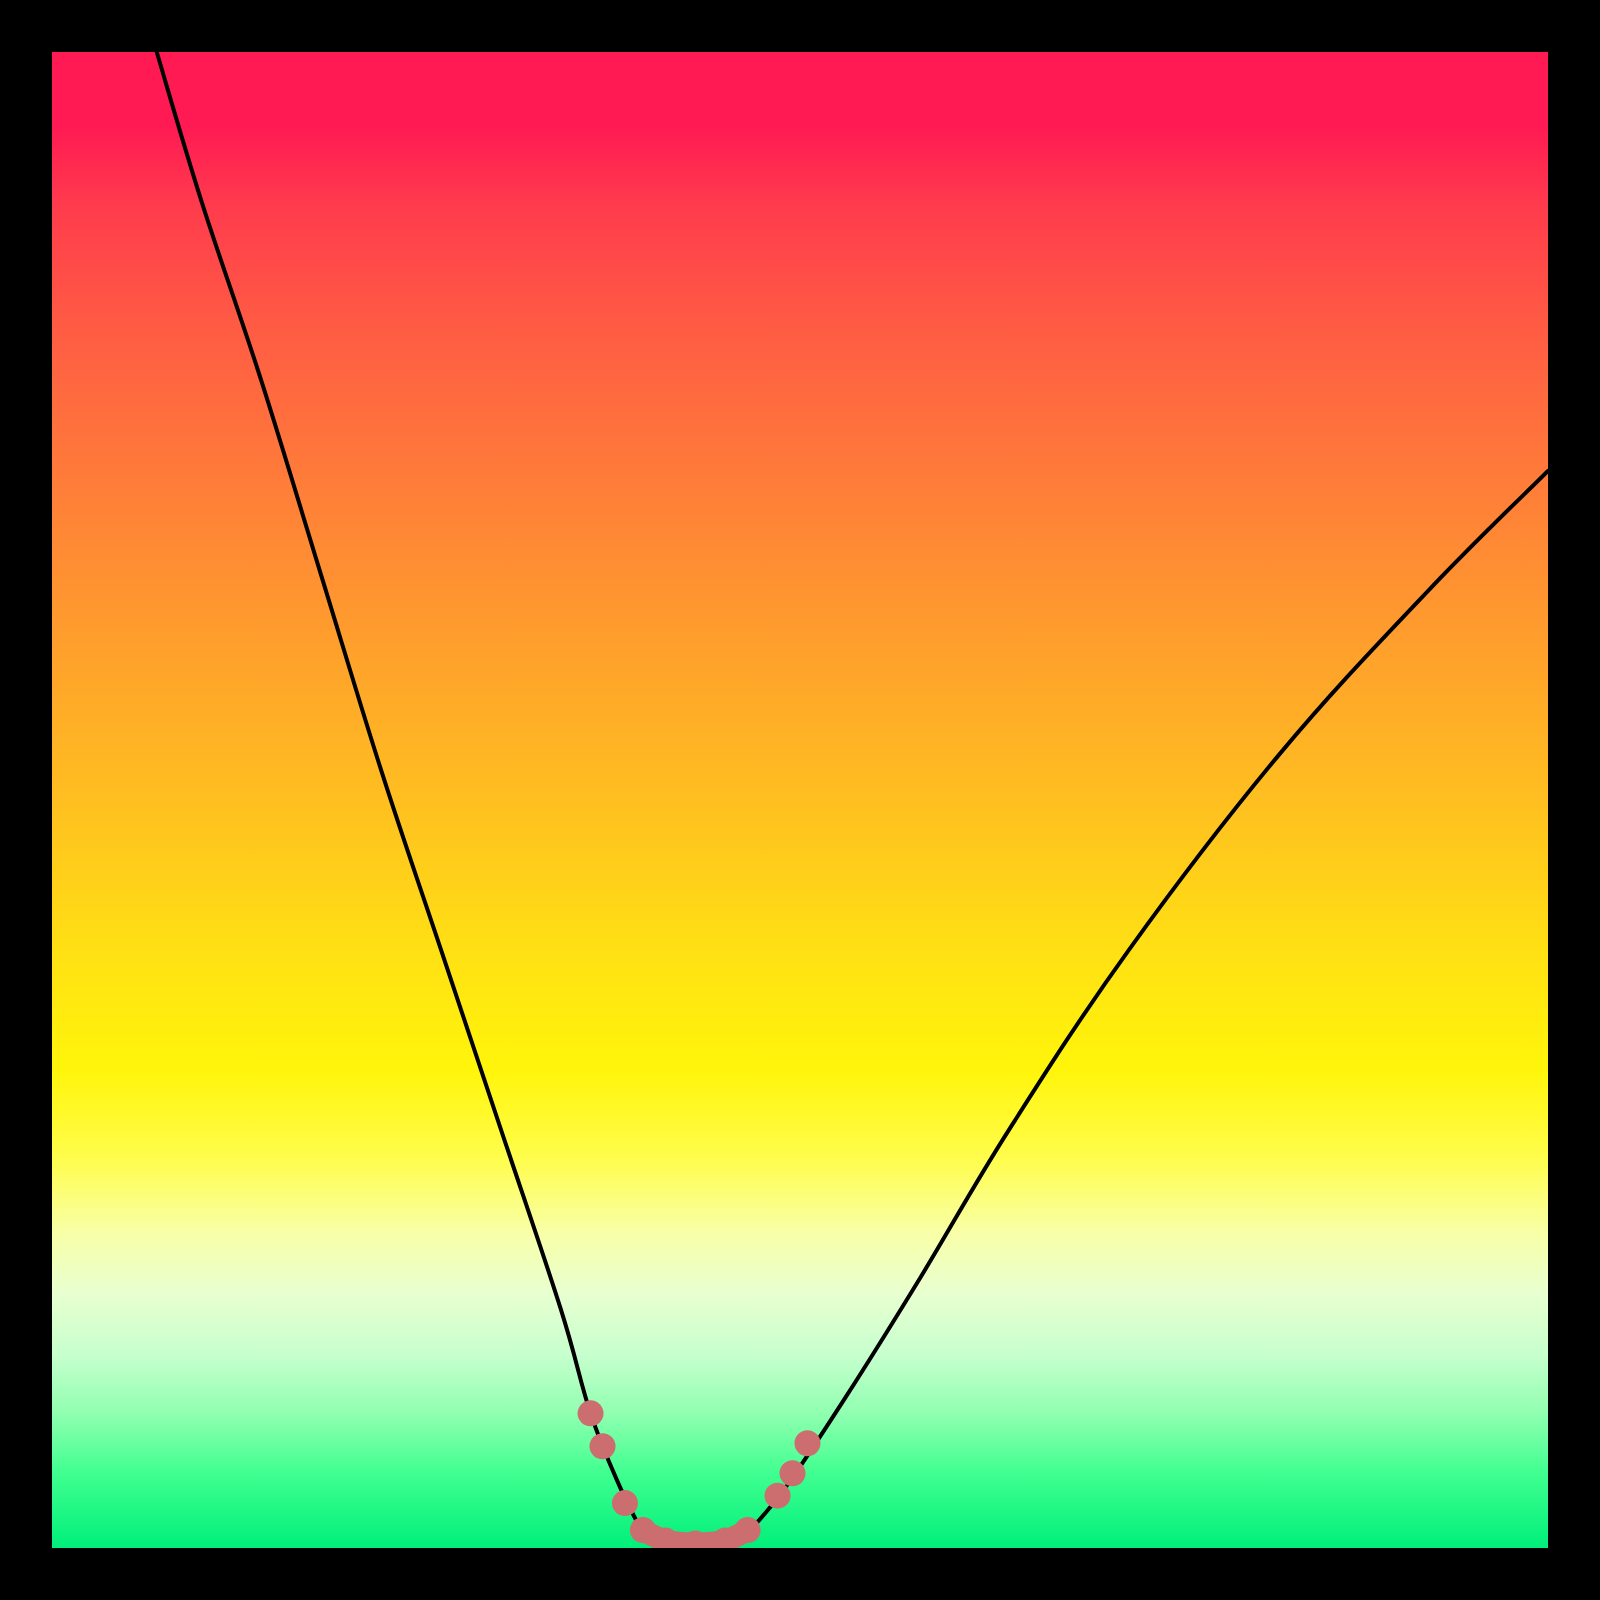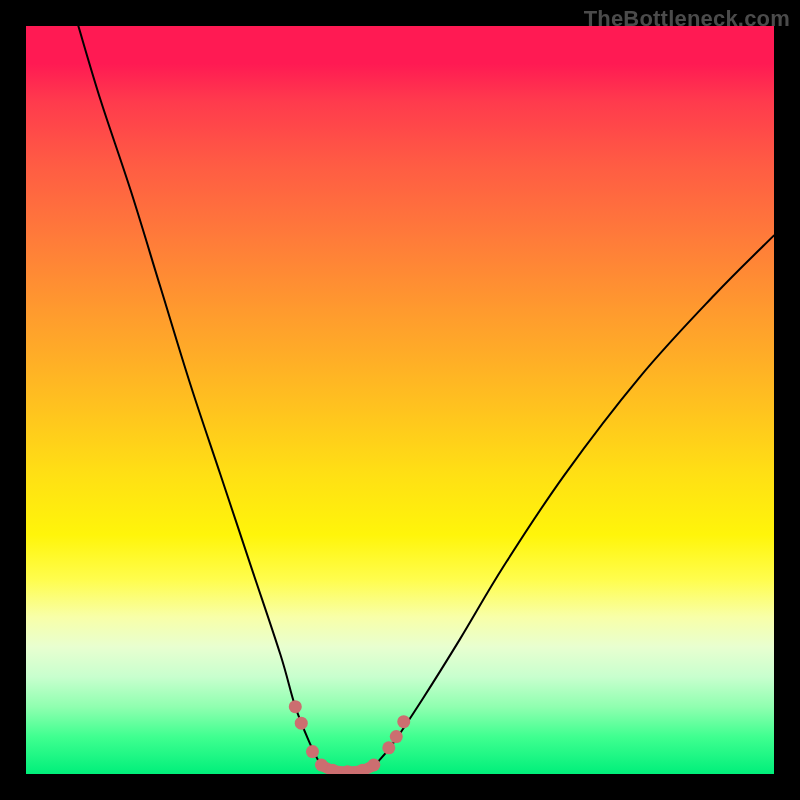--- a/index.html
+++ b/index.html
@@ -73,21 +73,20 @@
     stroke: #cc6e70;
     stroke-width: 11;
     stroke-linecap: round;
     fill: none;
   }
 </style>
 </head>
 <body>
 
 <div class="frame">
-  <div class="watermark">TheBottleneck.com</div>
 
   <div class="plot-area">
     <svg class="chart-svg" viewBox="0 0 748 748" preserveAspectRatio="none">
       <path id="left-branch" class="curve" d="M 52.36 0.00 C 56.40 13.46, 65.38 45.18, 74.80 74.80 C 84.22 104.42, 93.95 130.90, 104.72 164.56 C 115.49 198.22, 123.87 226.79, 134.64 261.80 C 145.41 296.81, 153.79 325.38, 164.56 359.04 C 175.33 392.70, 183.71 416.49, 194.48 448.80 C 205.25 481.11, 213.63 506.25, 224.40 538.56 C 235.17 570.87, 246.24 602.74, 254.32 628.32 C 262.40 653.90, 263.89 664.52, 269.28 680.68 C 274.67 696.84, 279.53 707.31, 284.24 718.08 C 288.95 728.85, 293.44 736.48, 295.46 740.52"></path>
       <path id="valley" class="curve" d="M 295.46 740.52 C 297.48 741.33, 301.97 743.93, 306.68 745.01 C 311.39 746.09, 316.25 746.50, 321.64 746.50 C 327.03 746.50, 331.89 746.09, 336.60 745.01 C 341.31 743.93, 345.80 741.33, 347.82 740.52"></path>
       <path id="right-branch" class="curve" d="M 347.82 740.52 C 351.19 736.48, 357.77 730.20, 366.52 718.08 C 375.27 705.96, 384.32 692.05, 396.44 673.20 C 408.56 654.35, 419.03 637.60, 433.84 613.36 C 448.65 589.12, 459.87 568.18, 478.72 538.56 C 497.57 508.94, 514.32 482.46, 538.56 448.80 C 562.80 415.14, 586.43 383.87, 613.36 351.56 C 640.29 319.25, 663.92 294.86, 688.16 269.28 C 712.40 243.70, 737.23 220.21, 748.00 209.44"></path>
       <path id="accent-line" class="accent-seg" d="M 295.46 739.02 C 297.48 739.97, 301.97 743.05, 306.68 744.26 C 311.39 745.47, 316.25 745.76, 321.64 745.76 C 327.03 745.76, 331.89 745.47, 336.60 744.26 C 341.31 743.05, 345.80 739.97, 347.82 739.02"></path>
       <g id="accent-dots">
           <circle cx="269.28" cy="680.68" r="6.5" class="accent-dot"></circle>
           <circle cx="275.26" cy="697.14" r="6.5" class="accent-dot"></circle>

